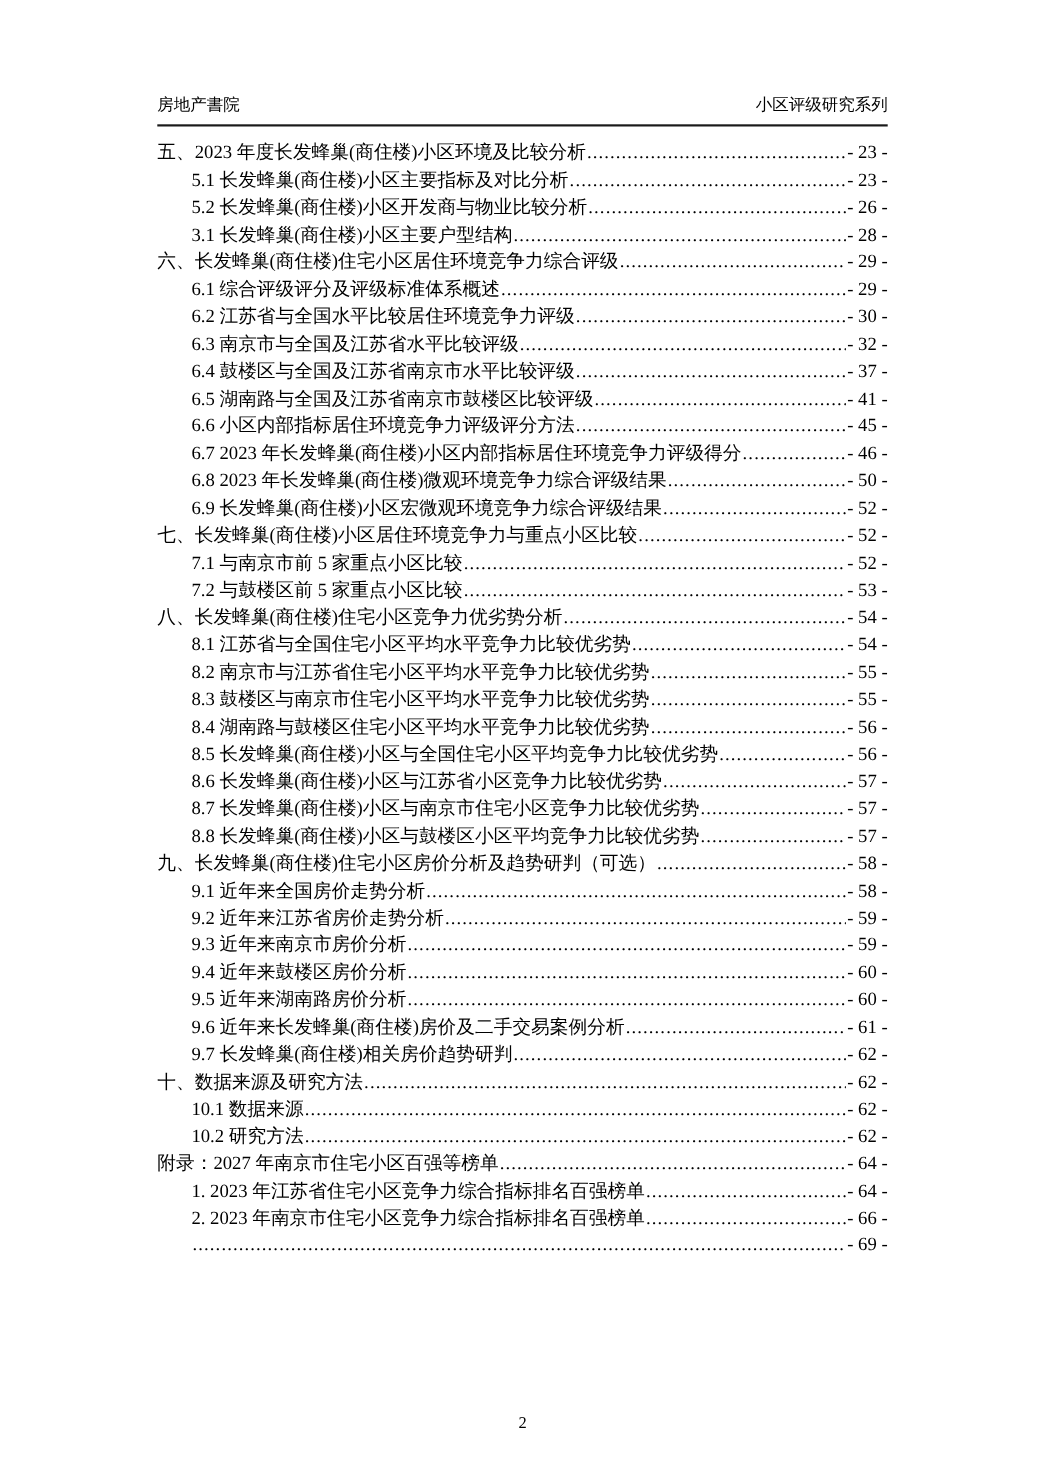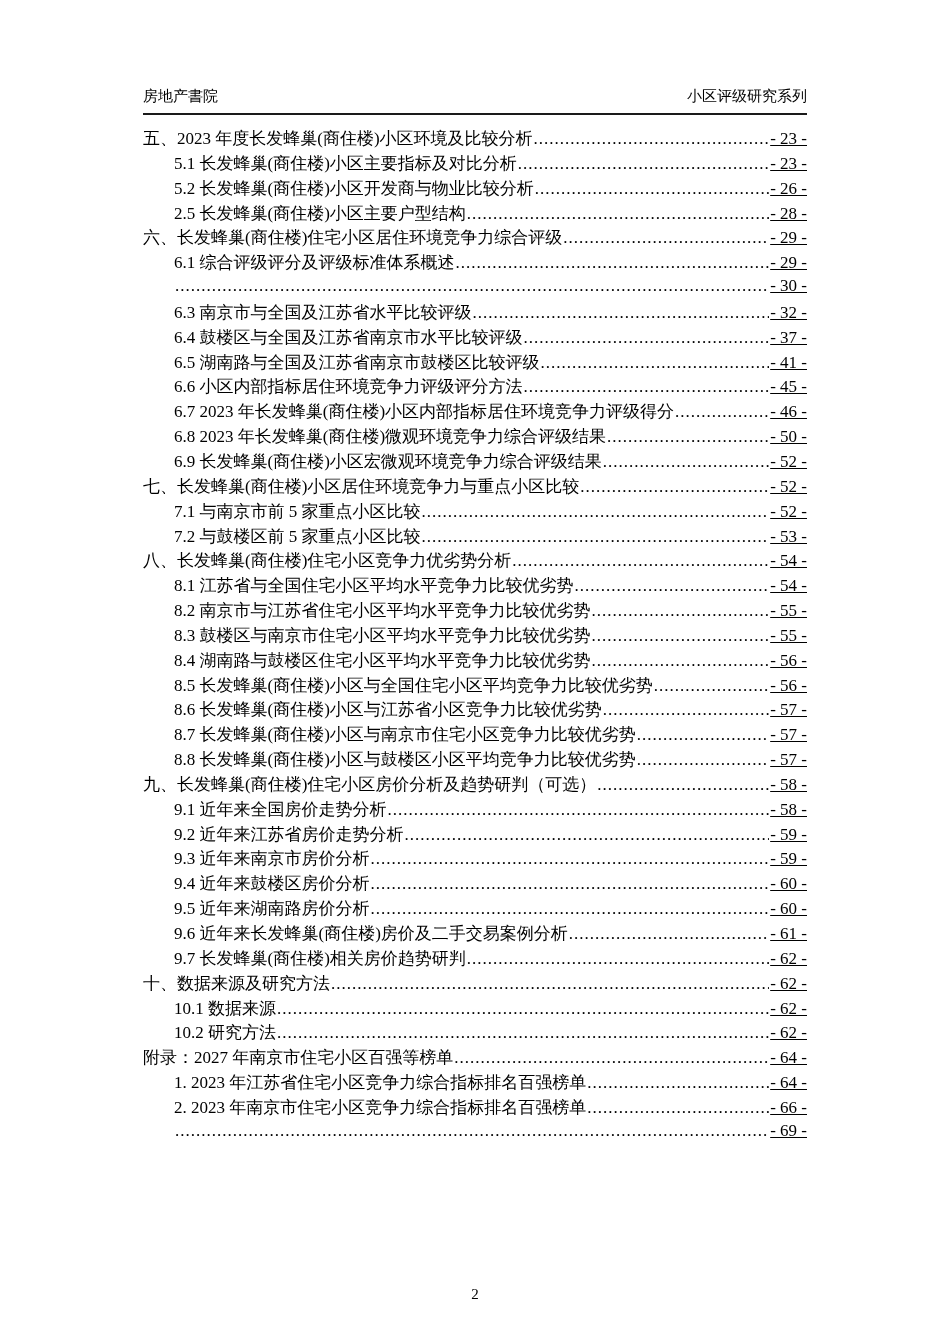--- a/index.html
+++ b/index.html
@@ -57,21 +57,20 @@
     margin: 0 1px;
     min-width: 6px;
   }
   .toc-leader::after {
     content: "..........................................................................................................................................................................................................................................";
     letter-spacing: 1px;
     font-size: 17px;
   }
   .toc-page {
     flex: 0 0 auto;
-    text-decoration: underline;
   }
   
   .page-footer {
     position: absolute;
     top: 1258px;
     left: 0;
     width: 100%;
     text-align: center;
     font-size: 15px;
   }
@@ -96,35 +95,36 @@
       <span class="toc-title">5.1 长发蜂巢(商住楼)小区主要指标及对比分析</span>
       <span class="toc-leader"></span>
       <span class="toc-page">- 23 -</span>
     </div>
       <div class="toc-row lvl2">
       <span class="toc-title">5.2 长发蜂巢(商住楼)小区开发商与物业比较分析</span>
       <span class="toc-leader"></span>
       <span class="toc-page">- 26 -</span>
     </div>
       <div class="toc-row lvl2">
-      <span class="toc-title">2.5 长发蜂巢(商住楼)小区主要户型结构</span>
+      <span class="toc-title">3.1 长发蜂巢(商住楼)小区主要户型结构</span>
       <span class="toc-leader"></span>
       <span class="toc-page">- 28 -</span>
     </div>
       <div class="toc-row lvl1">
       <span class="toc-title">六、长发蜂巢(商住楼)住宅小区居住环境竞争力综合评级</span>
       <span class="toc-leader"></span>
       <span class="toc-page">- 29 -</span>
     </div>
       <div class="toc-row lvl2">
       <span class="toc-title">6.1 综合评级评分及评级标准体系概述</span>
       <span class="toc-leader"></span>
       <span class="toc-page">- 29 -</span>
     </div>
       <div class="toc-row lvl2">
+      <span class="toc-title">6.2 江苏省与全国水平比较居住环境竞争力评级</span>
       <span class="toc-leader"></span>
       <span class="toc-page">- 30 -</span>
     </div>
       <div class="toc-row lvl2">
       <span class="toc-title">6.3 南京市与全国及江苏省水平比较评级</span>
       <span class="toc-leader"></span>
       <span class="toc-page">- 32 -</span>
     </div>
       <div class="toc-row lvl2">
       <span class="toc-title">6.4 鼓楼区与全国及江苏省南京市水平比较评级</span>

